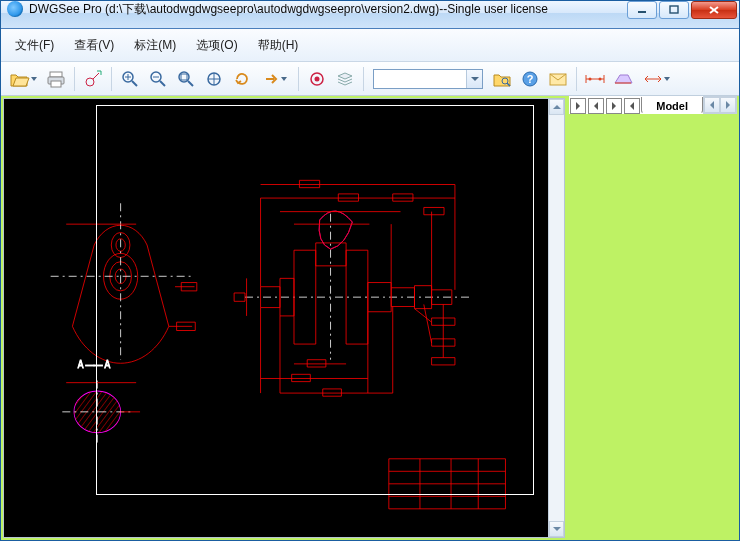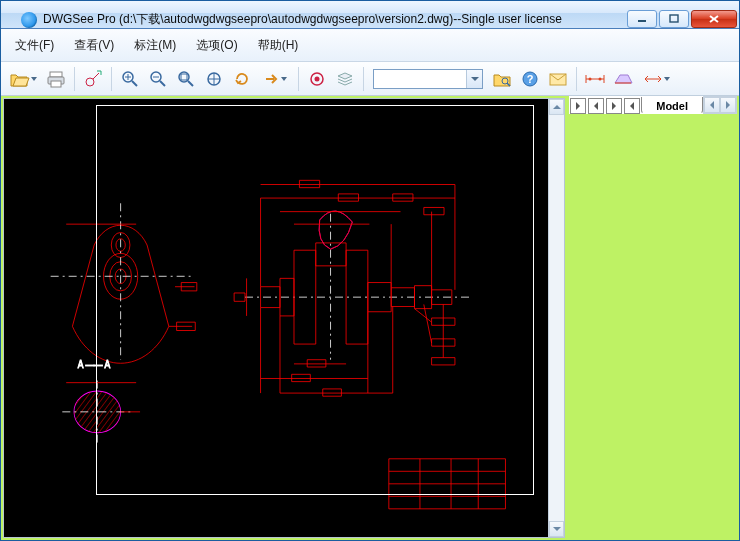--- a/index.html
+++ b/index.html
@@ -1,18 +1,18 @@
 <!DOCTYPE html>
 <html><head>
 <meta charset="utf-8">
 <style>
   * { box-sizing: border-box; margin: 0; padding: 0; }
   html, body { width: 740px; height: 541px; font-family: "Microsoft YaHei", "Segoe UI", Tahoma, sans-serif; font-size: 12px; overflow: hidden; }
   .window { width: 740px; height: 541px; border: 1px solid #1a5da0; background: #fff; display: flex; flex-direction: column; }
-  .titlebar { height: 28px; background: linear-gradient(to bottom, #eef6ff 0%, #d7e8fb 45%, #bdd9f5 46%, #cfe4fa 100%); display: flex; align-items: flex-end; padding: 0 2px 0 20px; border-bottom: 1px solid #4a7ebb; }
+  .titlebar { height: 28px; background: linear-gradient(to bottom, #eef6ff 0%, #d7e8fb 45%, #bdd9f5 46%, #cfe4fa 100%); display: flex; align-items: flex-start; padding: 0 2px 0 6px; border-bottom: 1px solid #4a7ebb; }
   .titlebar .appicon { width: 16px; height: 16px; background: radial-gradient(circle at 40% 40%, #7fc9ff 0%, #1e8ee8 70%); border-radius: 50%; margin-right: 6px; box-shadow: inset -1px -1px 1px rgba(0,0,0,.2); }
   .titlebar .title { flex: 1; color: #0a0a0a; font-size: 12px; white-space: nowrap; overflow: hidden; text-overflow: ellipsis; }
   .winbtns { display: flex; gap: 2px; }
   .winbtn { width: 30px; height: 18px; border: 1px solid #6a9ed6; border-radius: 3px; display: flex; align-items: center; justify-content: center; background: linear-gradient(to bottom, #f7fbff, #d6e8fb); cursor: default; }
   .winbtn.close { width: 46px; background: linear-gradient(to bottom, #f39a8e, #d93c1f 50%, #c72f14 51%, #e8543a); border-color: #a02a14; color: #fff; }
   .winbtn svg { display: block; }
   .menubar { height: 22px; background: linear-gradient(to bottom, #fafcff, #e8f1fb); border-bottom: 1px solid #c9d7e6; display: flex; align-items: stretch; padding: 16px 4px; }
   .menuitem { padding: 0 10px; display: flex; align-items: center; color: #202020; cursor: default; }
   .toolbar { height: 34px; background: linear-gradient(to bottom, #fdfeff, #e9f1fa); border-bottom: 1px solid #c0cfde; display: flex; align-items: center; padding: 0 4px; gap: 2px; }
   .tbtn { width: 26px; height: 26px; border: 1px solid transparent; border-radius: 3px; display: flex; align-items: center; justify-content: center; cursor: default; }

